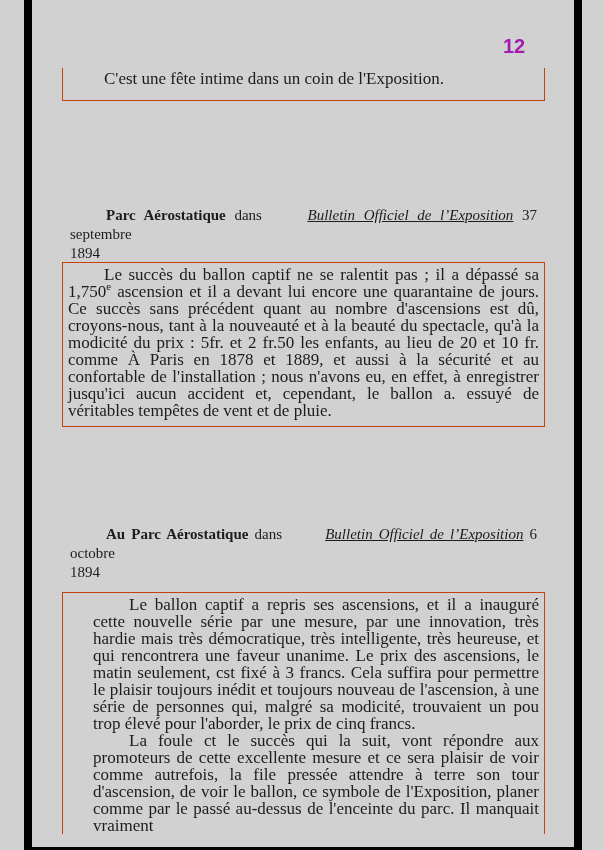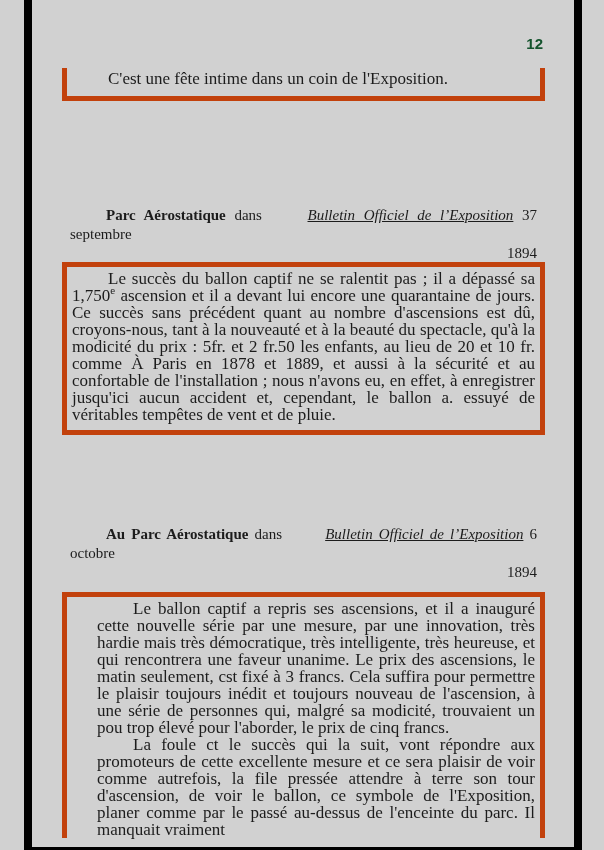--- a/index.html
+++ b/index.html
@@ -13,29 +13,29 @@
     color:#1c1c1c;
     overflow:hidden;
   }
 
   .frame-left  { position:absolute; left:24px;  top:0; width:8px; height:850px; background:#000; }
   .frame-right { position:absolute; left:574px; top:0; width:8px; height:850px; background:#000; }
   .frame-bottom{ position:absolute; left:24px;  top:847px; width:558px; height:3px; background:#000; }
 
   .page-number {
     position:absolute; top:35px; left:503px; width:40px;
-    text-align:right;
+    text-align:left;
     font-family:"Liberation Sans", sans-serif;
-    font-weight:bold; font-size:15px; color:#14532d;
+    font-weight:bold; font-size:20px; color:#a21caf;
   }
 
   .qbox {
     position:absolute; left:62px; width:483px;
     box-sizing:border-box;
-    border:5px solid #c2410c;
+    border:1px solid #c2410c;
     padding:3px 5px;
   }
   .qbox-top  { top:68px;  border-top:none; height:33px; padding-top:2px; }
   .qbox-full { top:262px; padding-bottom:7px; }
   .qbox-cut  { top:592px; border-bottom:none; padding-bottom:0;padding-left:30px; }
 
   .qtext {
     margin:0;
     font-size:17px; line-height:17px;
     text-align:justify;
@@ -47,21 +47,21 @@
     position:absolute; left:70px; width:467px;
     font-size:15px; line-height:19px;
   }
   .heading-1 { top:206px; }
   .heading-2 { top:525px; }
   .hline1 {
     text-align:justify;
     text-align-last:justify;
     text-indent:36px;
   }
-  .hline2 { text-align:right; }
+  .hline2 { text-align:left; }
   .bold   { font-weight:bold; }
   .source { font-style:italic; text-decoration:underline;margin-left:37px; }
 </style>
 </head>
 <body>
 
 <div class="page">
 
   <div class="frame-left"></div>
   <div class="frame-right"></div>

